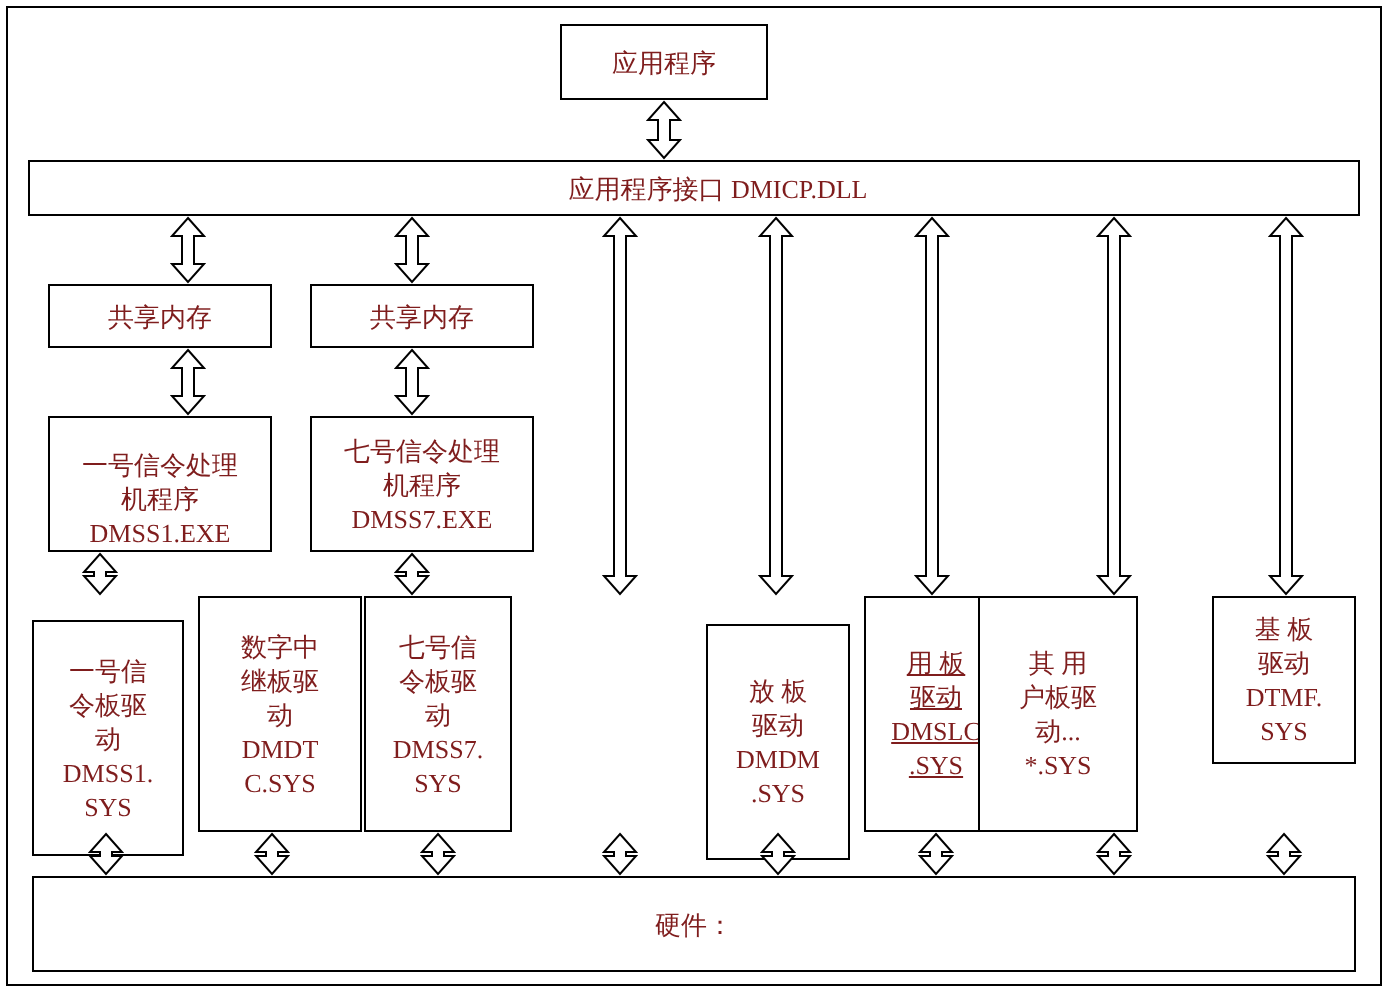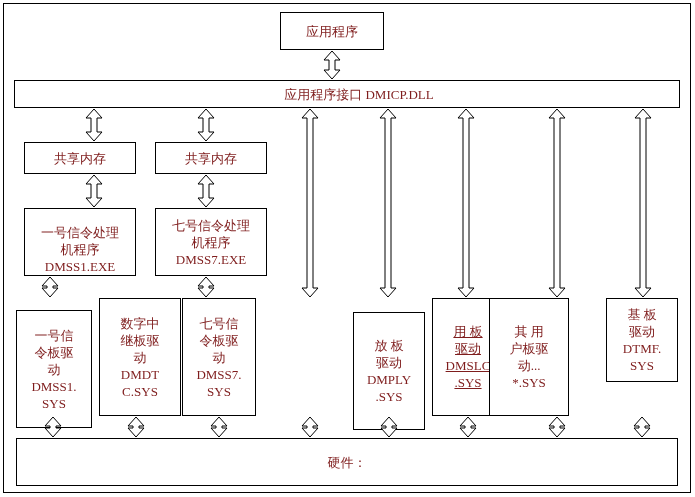--- a/index.html
+++ b/index.html
@@ -178,21 +178,21 @@
     <span class="ln">令板驱</span>
     <span class="ln">动</span>
     <span class="ln">DMSS7.</span>
     <span class="ln">SYS</span>
   </div>
 
 
   <div class="box" style="left:353px; top:312px; width:72px; height:118px;">
     <span class="ln">放  板</span>
     <span class="ln">驱动</span>
-    <span class="ln">DMPLY</span>
+    <span class="ln">DMDM</span>
     <span class="ln">.SYS</span>
   </div>
 
   <div class="box" style="left:432px; top:298px; width:72px; height:118px;text-decoration:underline;">
     <span class="ln">用  板</span>
     <span class="ln">驱动</span>
     <span class="ln">DMSLC</span>
     <span class="ln">.SYS</span>
   </div>
 

